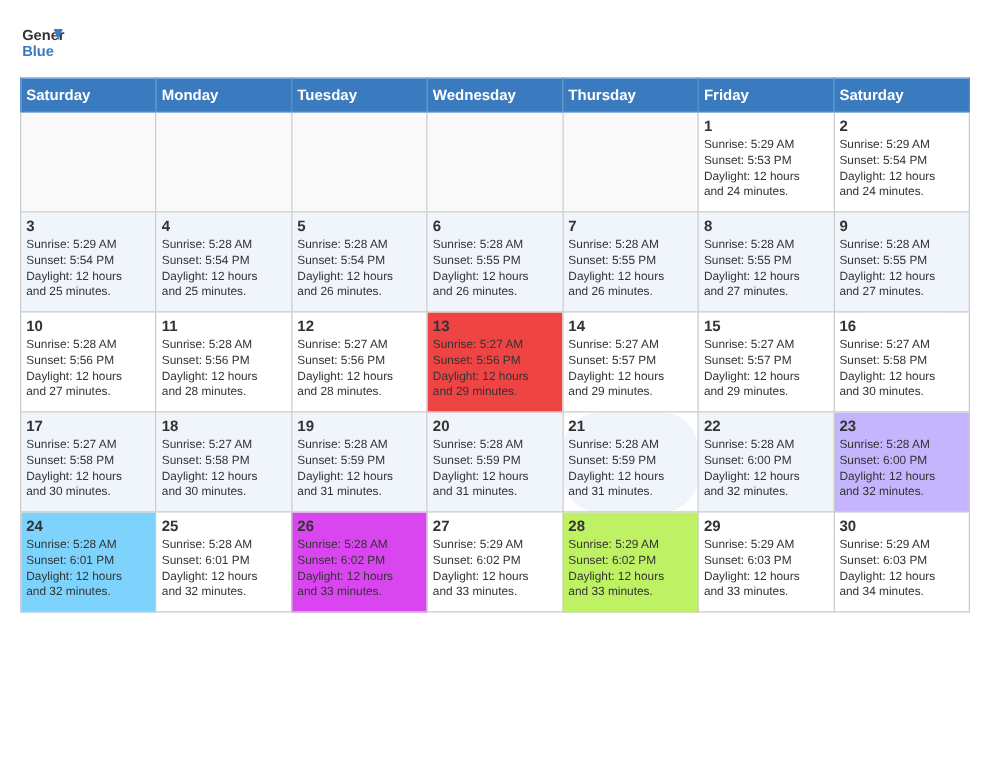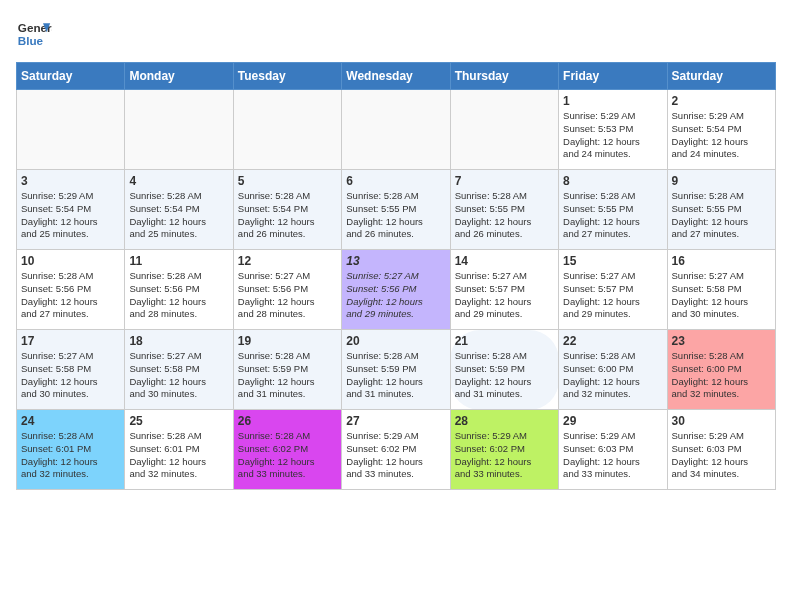--- a/index.html
+++ b/index.html
@@ -170,21 +170,21 @@
             <div class="day-info">Sunrise: 5:28 AM<br>Sunset: 5:56 PM<br>Daylight: 12 hours<br>and 27 minutes.</div>
           </td>
           <td style="background: rgb(255, 255, 255);">
             <span class="day-number">11</span>
             <div class="day-info">Sunrise: 5:28 AM<br>Sunset: 5:56 PM<br>Daylight: 12 hours<br>and 28 minutes.</div>
           </td>
           <td style="background: rgb(255, 255, 255);">
             <span class="day-number">12</span>
             <div class="day-info">Sunrise: 5:27 AM<br>Sunset: 5:56 PM<br>Daylight: 12 hours<br>and 28 minutes.</div>
           </td>
-          <td style="background: #c4b5fd; font-style: italic;">
+          <td style="background: #ef4444;">
             <span class="day-number">13</span>
             <div class="day-info">Sunrise: 5:27 AM<br>Sunset: 5:56 PM<br>Daylight: 12 hours<br>and 29 minutes.</div>
           </td>
           <td style="background: rgb(255, 255, 255);">
             <span class="day-number">14</span>
             <div class="day-info">Sunrise: 5:27 AM<br>Sunset: 5:57 PM<br>Daylight: 12 hours<br>and 29 minutes.</div>
           </td>
           <td style="background: rgb(255, 255, 255);">
             <span class="day-number">15</span>
             <div class="day-info">Sunrise: 5:27 AM<br>Sunset: 5:57 PM<br>Daylight: 12 hours<br>and 29 minutes.</div>
@@ -212,21 +212,21 @@
             <div class="day-info">Sunrise: 5:28 AM<br>Sunset: 5:59 PM<br>Daylight: 12 hours<br>and 31 minutes.</div>
           </td>
           <td style="background: rgb(240, 245, 251); border-radius: 30px;">
             <span class="day-number">21</span>
             <div class="day-info">Sunrise: 5:28 AM<br>Sunset: 5:59 PM<br>Daylight: 12 hours<br>and 31 minutes.</div>
           </td>
           <td style="background: rgb(240, 245, 251);">
             <span class="day-number">22</span>
             <div class="day-info">Sunrise: 5:28 AM<br>Sunset: 6:00 PM<br>Daylight: 12 hours<br>and 32 minutes.</div>
           </td>
-          <td style="background: #fca5a5;">
+          <td style="background: #c4b5fd;">
             <span class="day-number">23</span>
             <div class="day-info">Sunrise: 5:28 AM<br>Sunset: 6:00 PM<br>Daylight: 12 hours<br>and 32 minutes.</div>
           </td>
         </tr>
         <tr>
           <td style="background: #7dd3fc;">
             <span class="day-number">24</span>
             <div class="day-info">Sunrise: 5:28 AM<br>Sunset: 6:01 PM<br>Daylight: 12 hours<br>and 32 minutes.</div>
           </td>
           <td style="background: rgb(255, 255, 255);">

